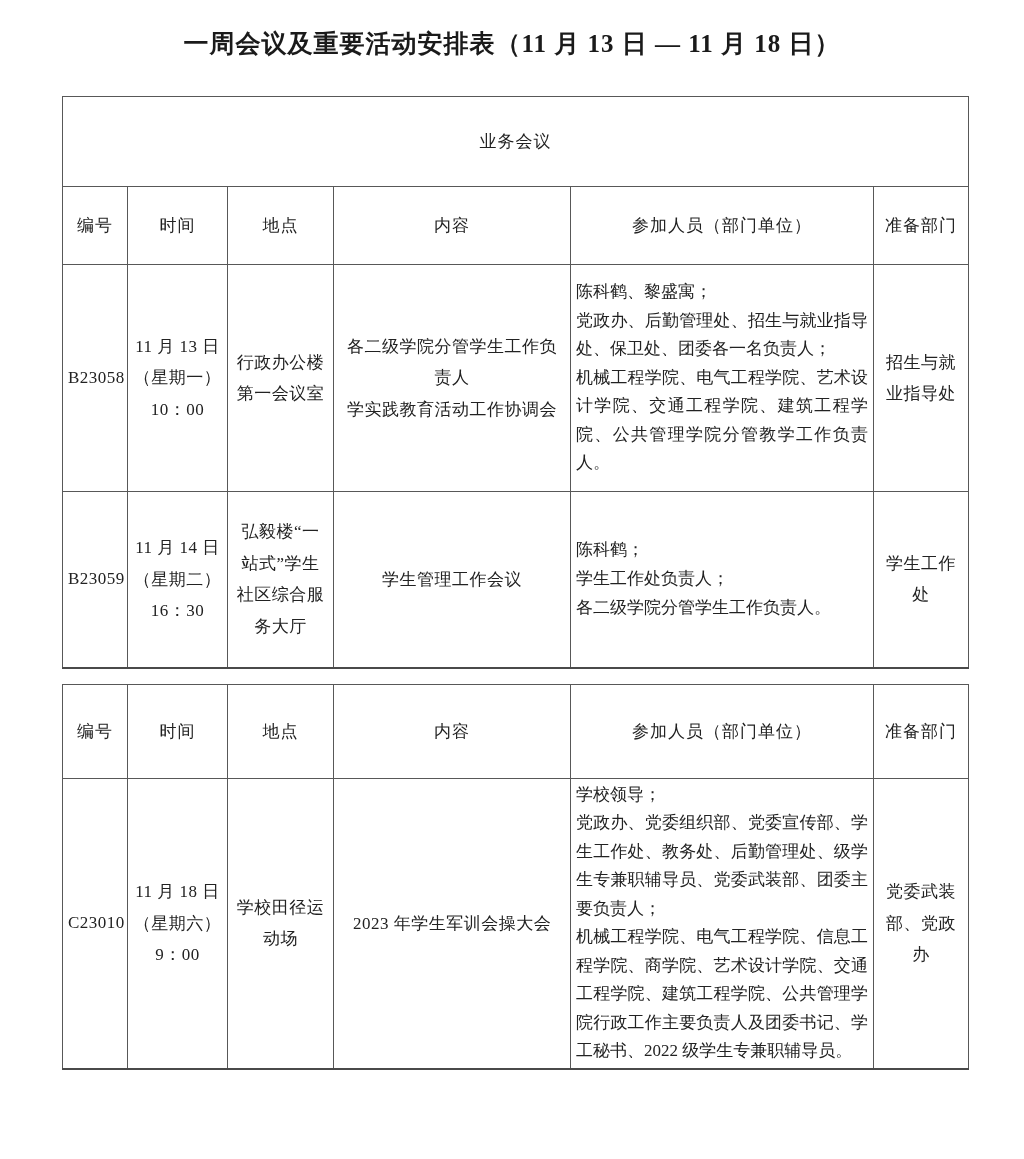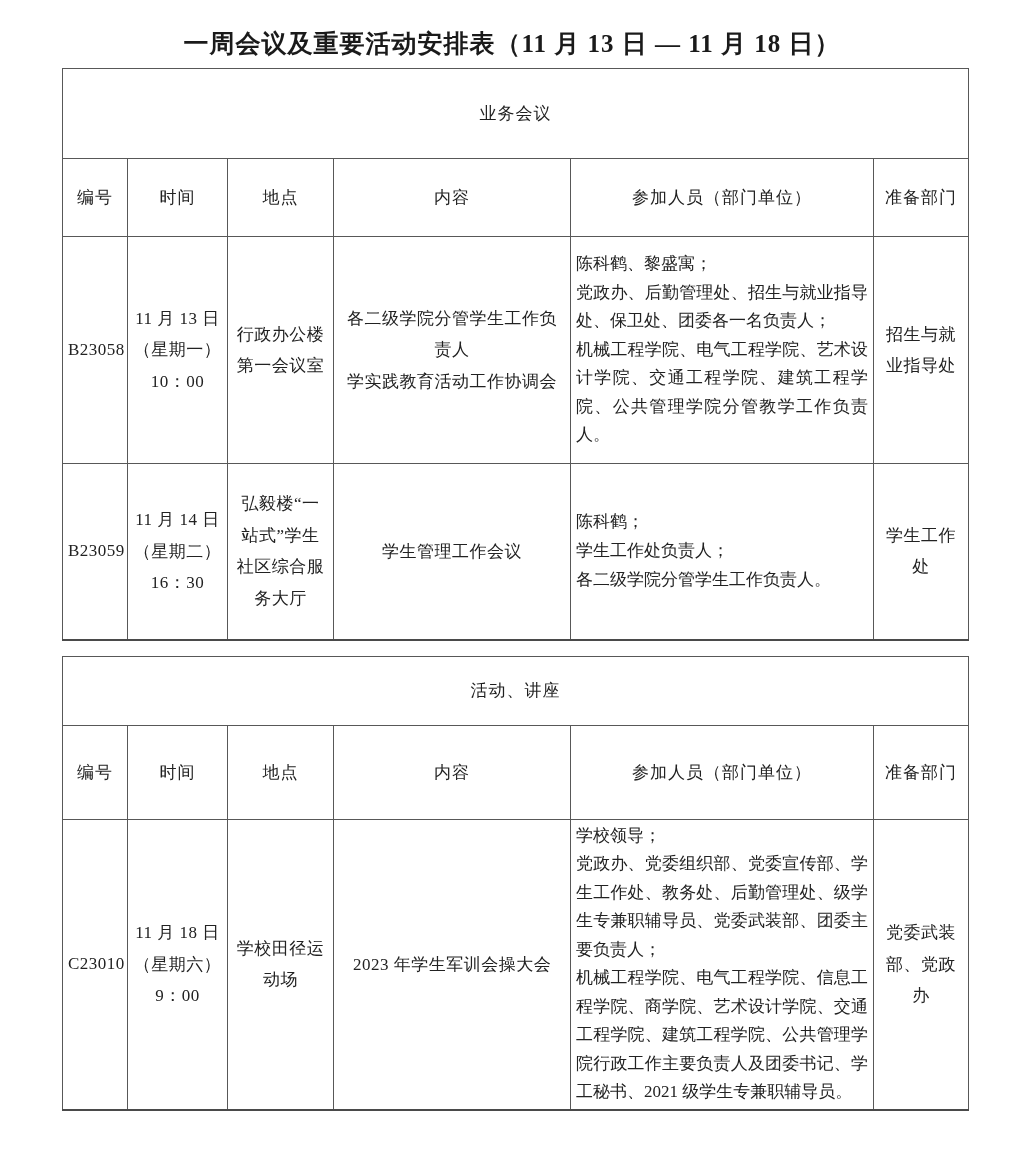--- a/index.html
+++ b/index.html
@@ -13,34 +13,34 @@
     color: #222222;
     -webkit-font-smoothing: antialiased;
   }
   .page {
     width: 1024px;
     height: 1159px;
     background: #ffffff;
     overflow: hidden;
   }
   .title {
-    margin: 27px 0 8px 0;
+    margin: 27px 0 0 0;
     text-align: center;
     font-size: 25px;
     font-weight: bold;
     letter-spacing: 1px;
     color: #1a1a1a;
   }
   table.schedule {
     border-collapse: collapse;
     table-layout: fixed;
     width: 906px;
     margin-left: 62px;
   }
-  table.t1 { }
+  table.t1 { margin-top: 36px; }
   table.t2 { margin-top: 15px; }
   table.schedule td, table.schedule th {
     border: 1px solid #585858;
     padding: 2px 5px;
     vertical-align: middle;
     font-size: 17px;
     font-weight: normal;
     overflow: hidden;
   }
   table.schedule { border-bottom: 2px solid #4a4a4a; }
@@ -154,43 +154,40 @@
   <table class="schedule t2">
     <colgroup>
       <col style="width:65px">
         <col style="width:100px">
         <col style="width:106px">
       <col style="width:237px">
         <col style="width:303px">
         <col style="width:95px">
     </colgroup>
     <tbody>
-        <tr class="sec-row-2">
-      <td colspan="6" class="section-cell">活动、讲座</td>
-    </tr>
     <tr class="head-row-2">
       <th class="col-head">编号</th>
       <th class="col-head">时间</th>
       <th class="col-head">地点</th>
       <th class="col-head">内容</th>
       <th class="col-head">参加人员（部门单位）</th>
       <th class="col-head">准备部门</th>
     </tr>
     <tr class="body-row-2a">
       <td class="c-center">C23010</td>
       <td class="c-pre">11 月 18 日
 （星期六）
 9：00</td>
       <td class="c-pre">学校田径运
 动场</td>
       <td class="c-pre">2023 年学生军训会操大会</td>
       <td class="c-part">
         <div>学校领导；</div>
         <div>党政办、党委组织部、党委宣传部、学生工作处、教务处、后勤管理处、级学生专兼职辅导员、党委武装部、团委主要负责人；</div>
-        <div>机械工程学院、电气工程学院、信息工程学院、商学院、艺术设计学院、交通工程学院、建筑工程学院、公共管理学院行政工作主要负责人及团委书记、学工秘书、2021 级学生专兼职辅导员。</div>
+        <div>机械工程学院、电气工程学院、信息工程学院、商学院、艺术设计学院、交通工程学院、建筑工程学院、公共管理学院行政工作主要负责人及团委书记、学工秘书、2022 级学生专兼职辅导员。</div>
       </td>
       <td class="c-pre">党委武装
 部、党政办</td>
     </tr>
   </tbody>
     </table>
 
 </div>
 
 </body></html>

